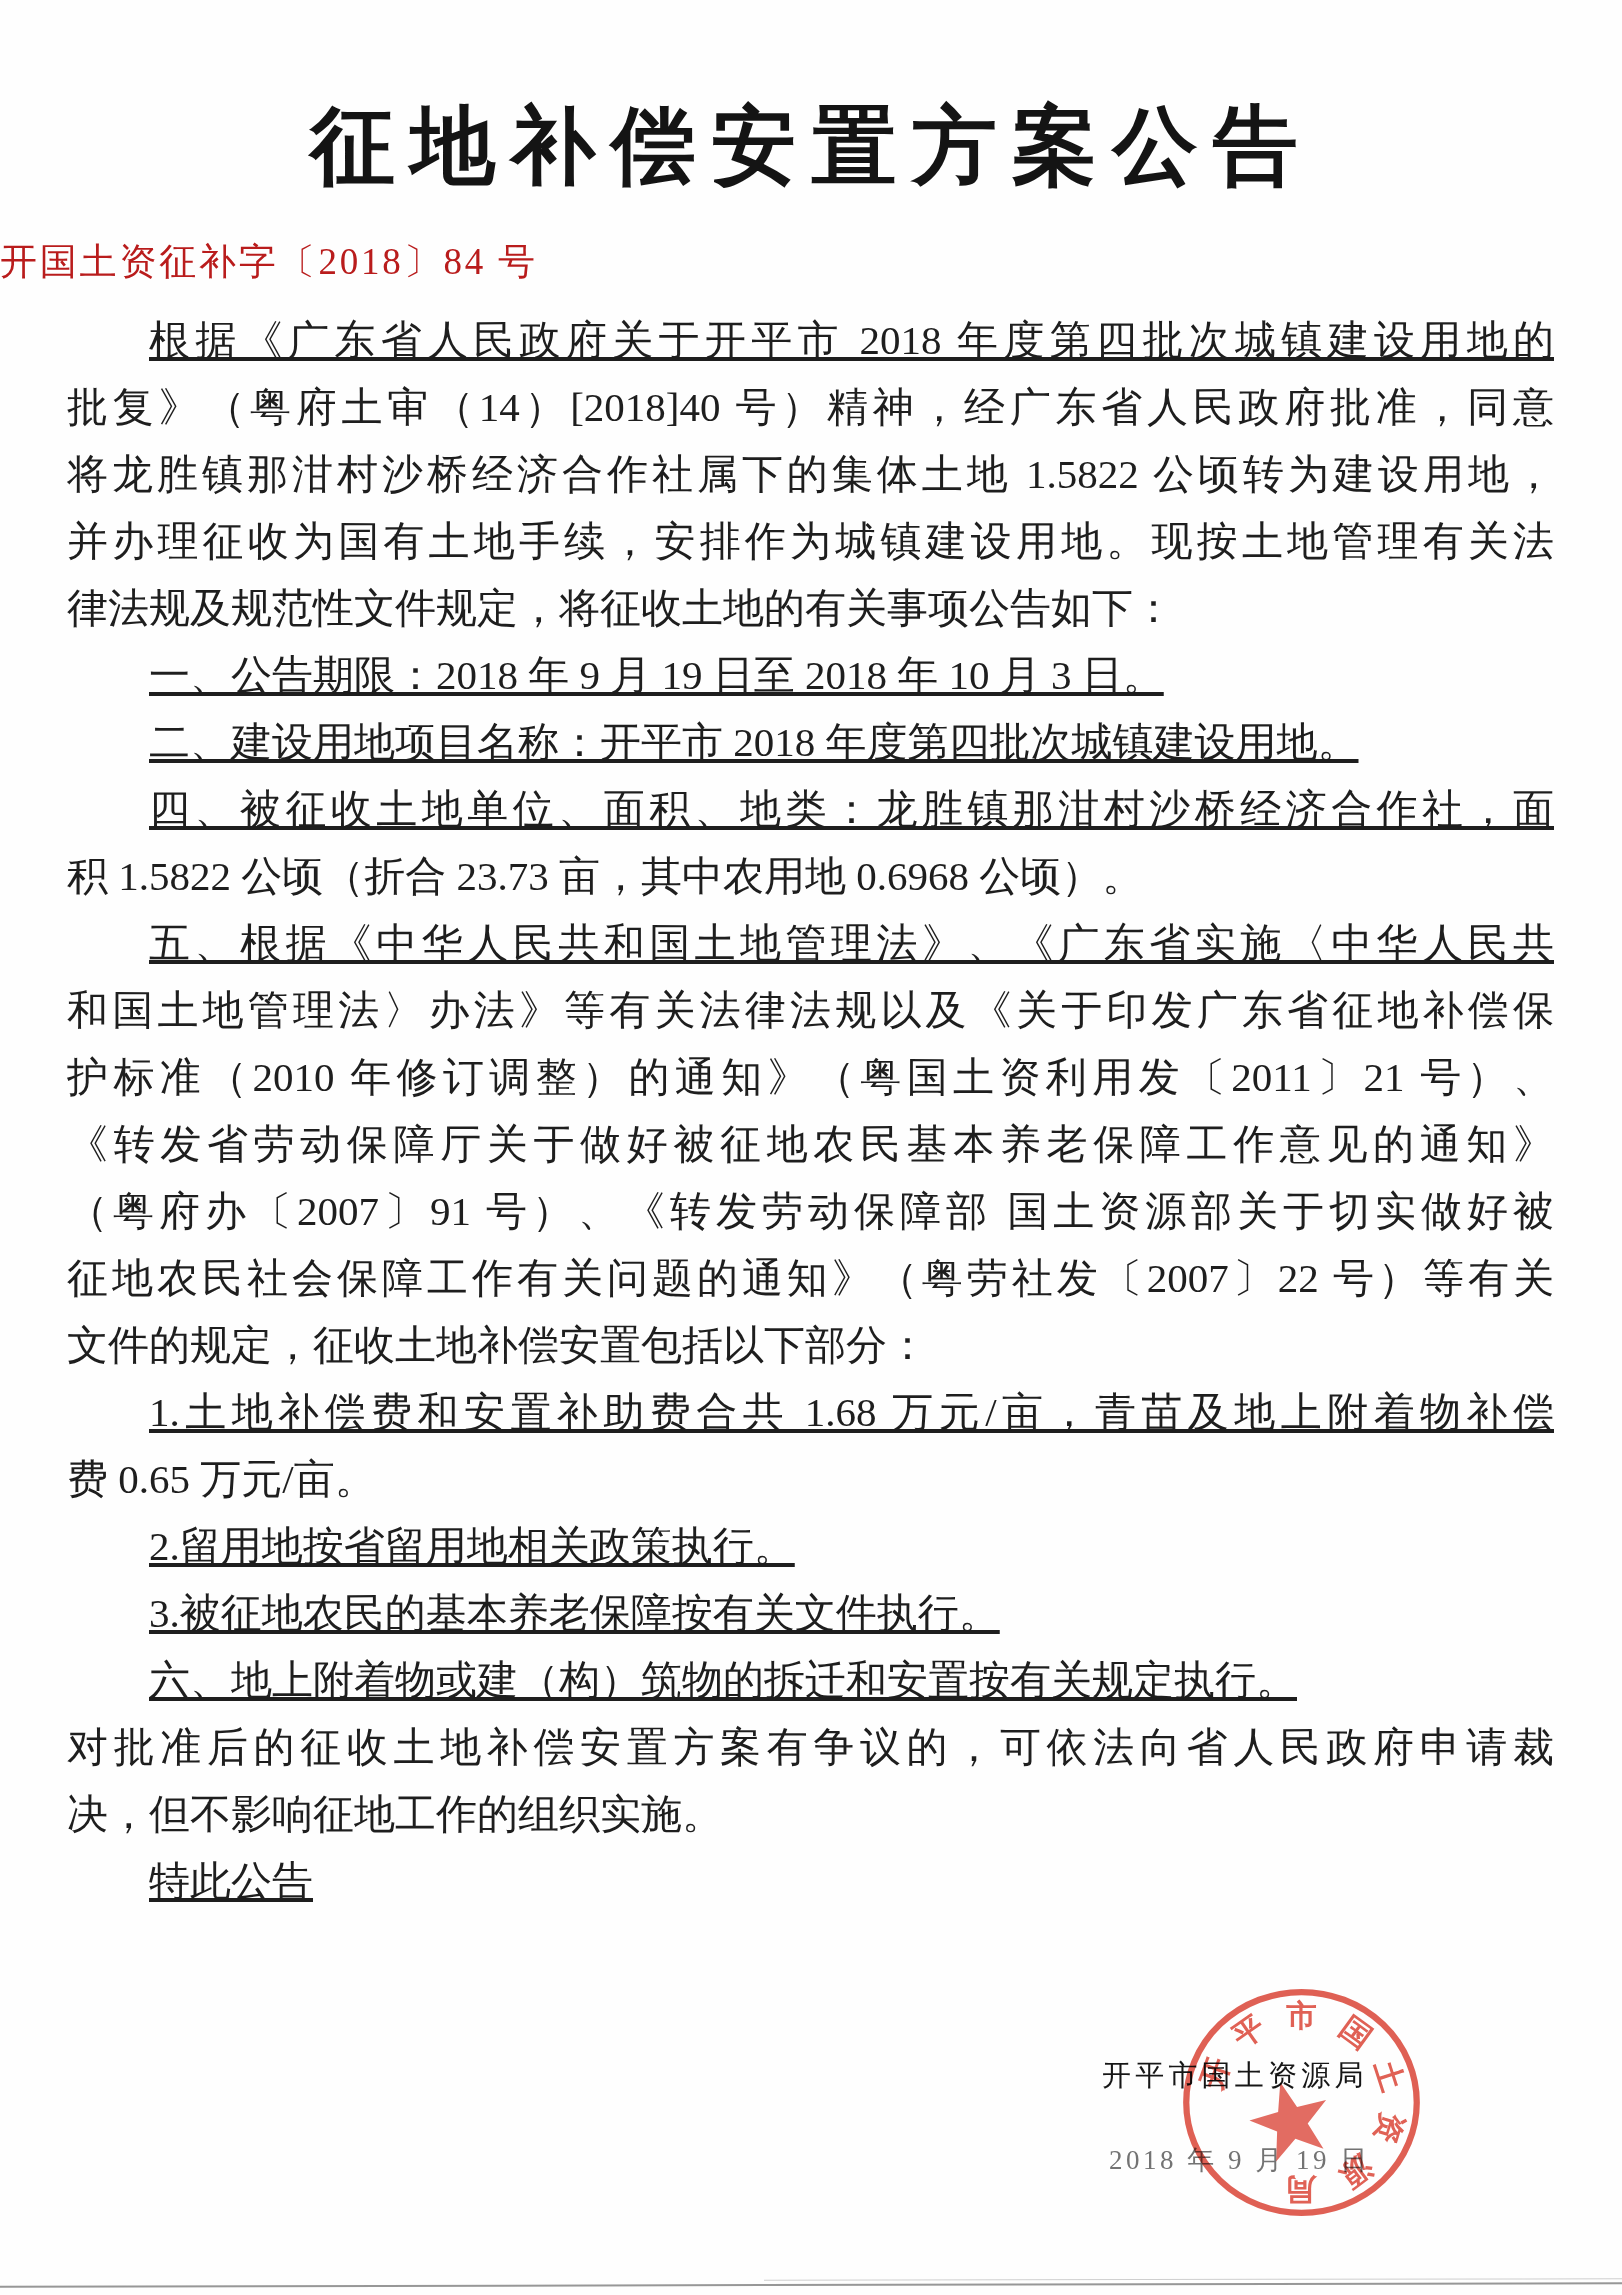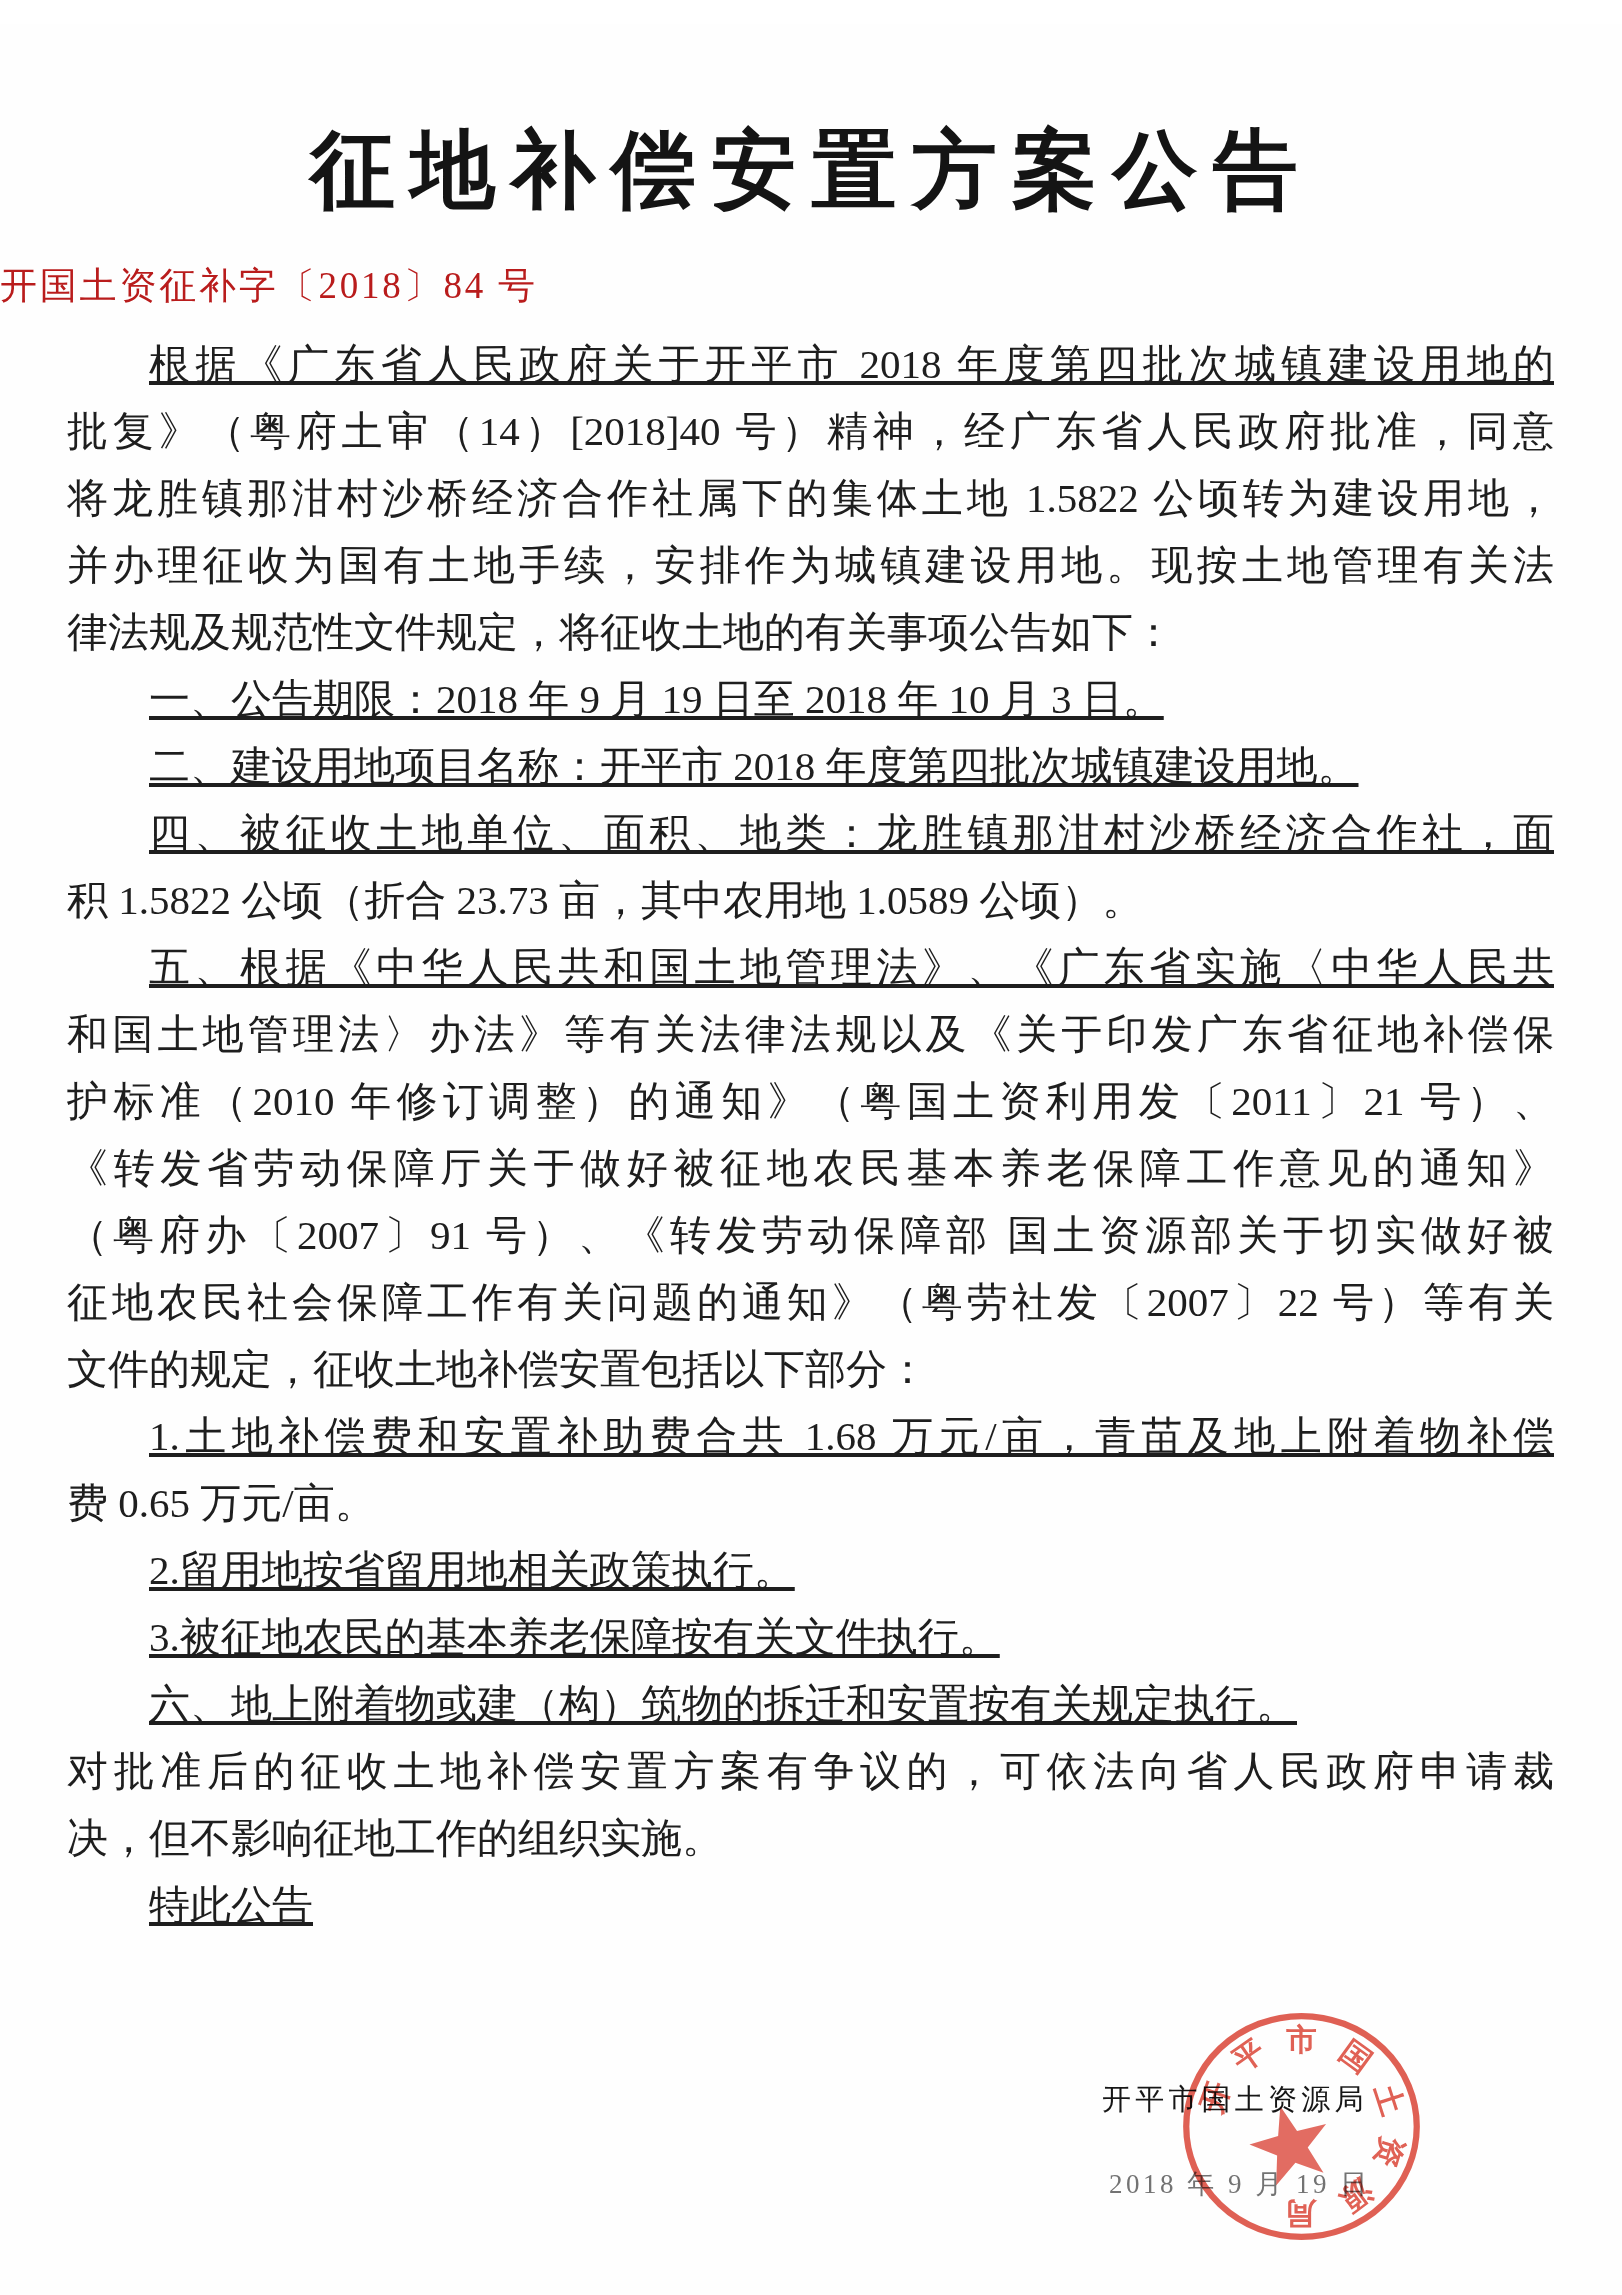--- a/index.html
+++ b/index.html
@@ -3,21 +3,21 @@
 <meta charset="utf-8">
 <style>
   html,body{margin:0;padding:0;}
   body{
     width:1623px;height:2295px;
     background:#ffffff;
     font-family:"Liberation Serif","DejaVu Serif",serif;
     position:relative;
     color:#1c1c1c;
   }
-  .page{position:absolute;inset:0;overflow:hidden;background:#fefefe;margin-top:24px;}
+  .page{position:absolute;inset:0;overflow:hidden;background:#fefefe;}
 
   .doc-title{
     position:absolute;top:89px;left:0;width:100%;
     text-align:center;
     font-size:85px;font-weight:bold;letter-spacing:15.3px;
     color:#141414;
   }
   .doc-number{
     position:absolute;top:237px;left:0;width:100%;
     text-align:left;
@@ -82,21 +82,21 @@
 
   <div class="body-block">
     <div class="ln ind just">根据《广东省人民政府关于开平市 2018 年度第四批次城镇建设用地的</div>
     <div class="ln just">批复》（粤府土审（14）[2018]40 号）精神，经广东省人民政府批准，同意</div>
     <div class="ln just">将龙胜镇那泔村沙桥经济合作社属下的集体土地 1.5822 公顷转为建设用地，</div>
     <div class="ln just">并办理征收为国有土地手续，安排作为城镇建设用地。现按土地管理有关法</div>
     <div class="ln">律法规及规范性文件规定，将征收土地的有关事项公告如下：</div>
     <div class="ln ind">一、公告期限：2018 年 9 月 19 日至 2018 年 10 月 3 日。</div>
     <div class="ln ind">二、建设用地项目名称：开平市 2018 年度第四批次城镇建设用地。</div>
     <div class="ln ind just">四、被征收土地单位、面积、地类：龙胜镇那泔村沙桥经济合作社，面</div>
-    <div class="ln">积 1.5822 公顷（折合 23.73 亩，其中农用地 1.0589 公顷）。</div>
+    <div class="ln">积 1.5822 公顷（折合 23.73 亩，其中农用地 0.6968 公顷）。</div>
     <div class="ln ind just">五、根据《中华人民共和国土地管理法》、《广东省实施〈中华人民共</div>
     <div class="ln just">和国土地管理法〉办法》等有关法律法规以及《关于印发广东省征地补偿保</div>
     <div class="ln just">护标准（2010 年修订调整）的通知》（粤国土资利用发〔2011〕21 号）、</div>
     <div class="ln just">《转发省劳动保障厅关于做好被征地农民基本养老保障工作意见的通知》</div>
     <div class="ln just">（粤府办〔2007〕91 号）、《转发劳动保障部 国土资源部关于切实做好被</div>
     <div class="ln just">征地农民社会保障工作有关问题的通知》（粤劳社发〔2007〕22 号）等有关</div>
     <div class="ln">文件的规定，征收土地补偿安置包括以下部分：</div>
     <div class="ln ind just">1.土地补偿费和安置补助费合共 1.68 万元/亩，青苗及地上附着物补偿</div>
     <div class="ln">费 0.65 万元/亩。</div>
     <div class="ln ind">2.留用地按省留用地相关政策执行。</div>

